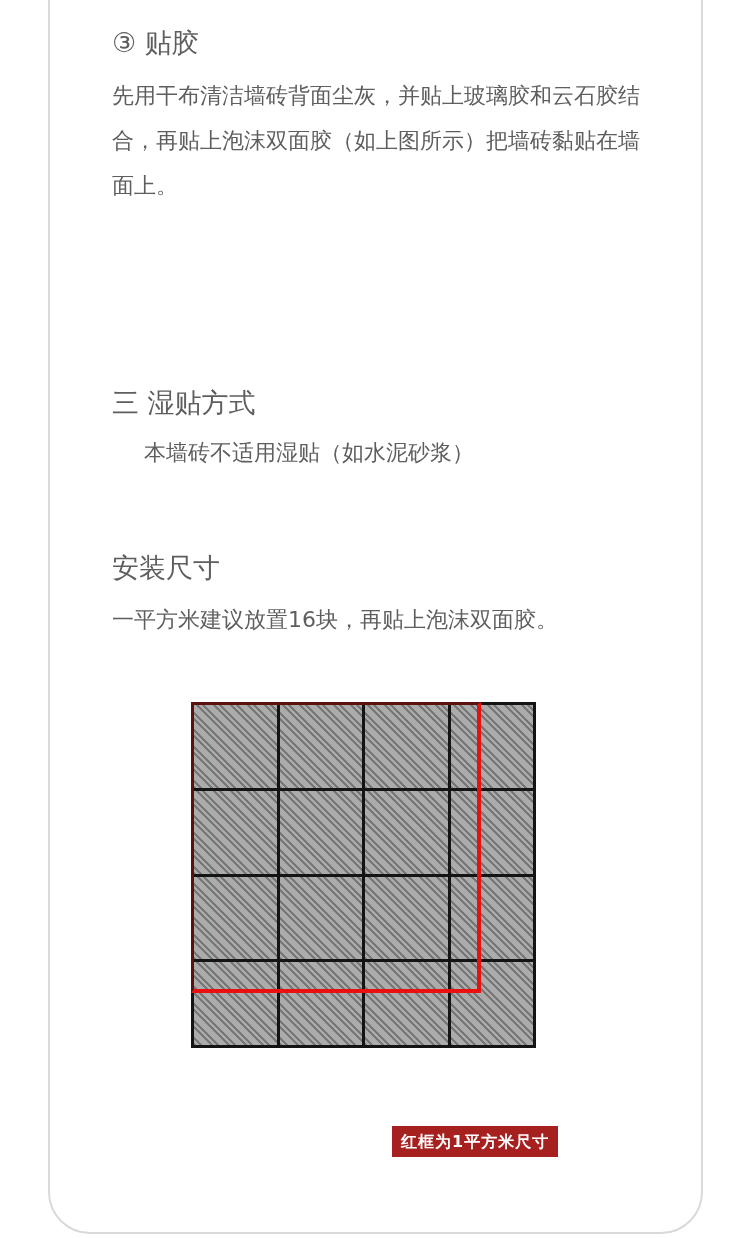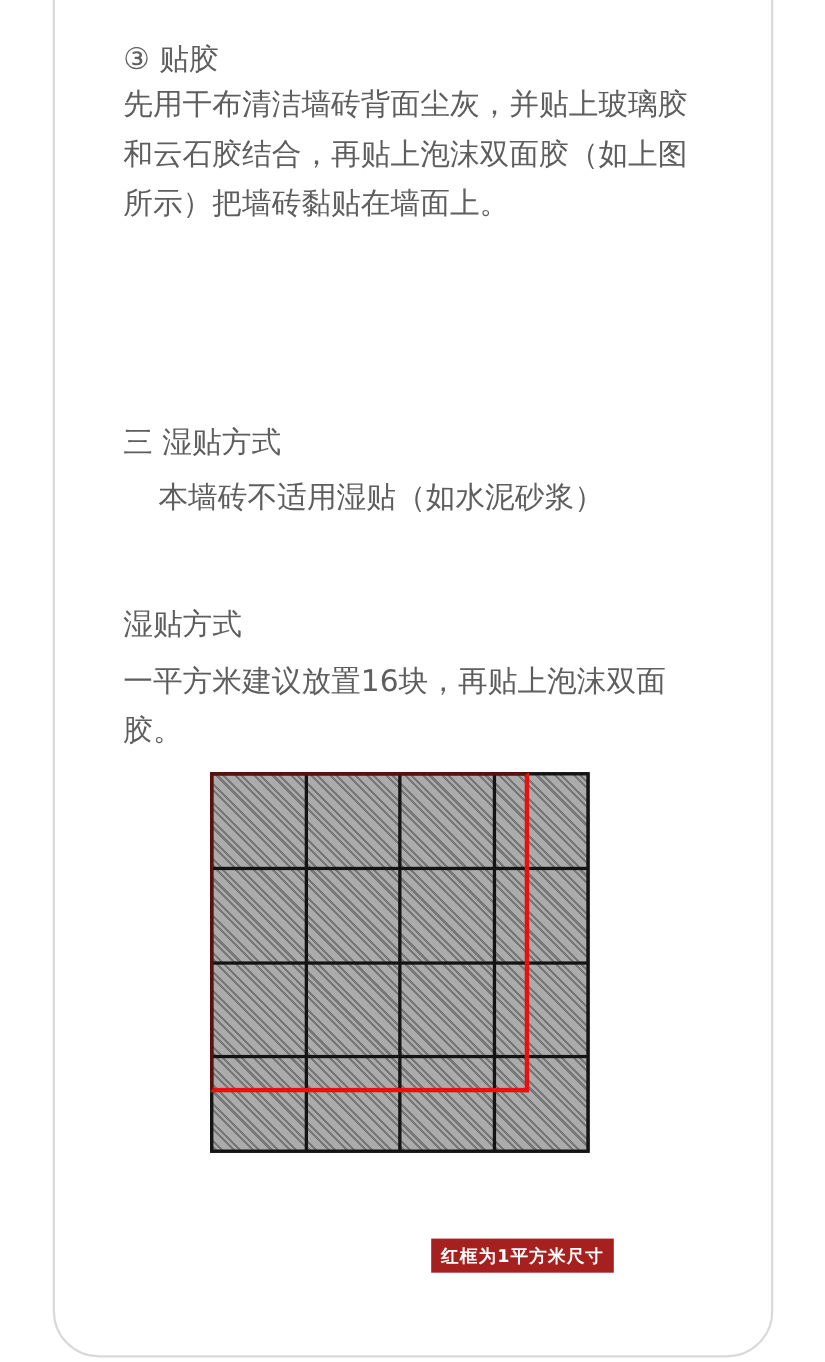--- a/index.html
+++ b/index.html
@@ -34,22 +34,22 @@
     border:2px solid var(--card-border);
     border-radius:0 0 42px 42px;
   }
   .txt{
     position:absolute;
     left:112px;
     width:535px;
     color:var(--text);
   }
   .heading{font-size:27px;line-height:38px;font-weight:normal;}
-  .body{font-size:27px;line-height:45px;}
-  .pos-h1{top:36px;}
+  .body{font-size:22px;line-height:45px;}
+  .pos-h1{top:24px;}
   .pos-p1{top:73px;}
   .pos-h2{top:218px;}
   .pos-p2{top:263px;}
   .pos-h3{top:384px;}
   .pos-p3{top:430px;margin-left:32px;}
   .pos-h4{top:549px;}
   .pos-p4{top:597px;}
   .tile-grid{
     position:absolute;
     left:191px;
@@ -109,21 +109,21 @@
   <h3 class="txt heading pos-h1">③ 贴胶</h3>
 
   <p class="txt body pos-p1">先用干布清洁墙砖背面尘灰，并贴上玻璃胶和云石胶结合，再贴上泡沫双面胶（如上图所示）把墙砖黏贴在墙面上。</p>
 
 
 
   <h3 class="txt heading pos-h3">三 湿贴方式</h3>
 
   <p class="txt body pos-p3">本墙砖不适用湿贴（如水泥砂浆）</p>
 
-  <h3 class="txt heading pos-h4">湿贴方式</h3>
+  <h3 class="txt heading pos-h4">安装尺寸</h3>
 
   <p class="txt body pos-p4">一平方米建议放置16块，再贴上泡沫双面胶。</p>
 
   <div class="tile-grid">
       <div class="tile"></div>
       <div class="tile"></div>
       <div class="tile"></div>
       <div class="tile"></div>
       <div class="tile"></div>
       <div class="tile"></div>

